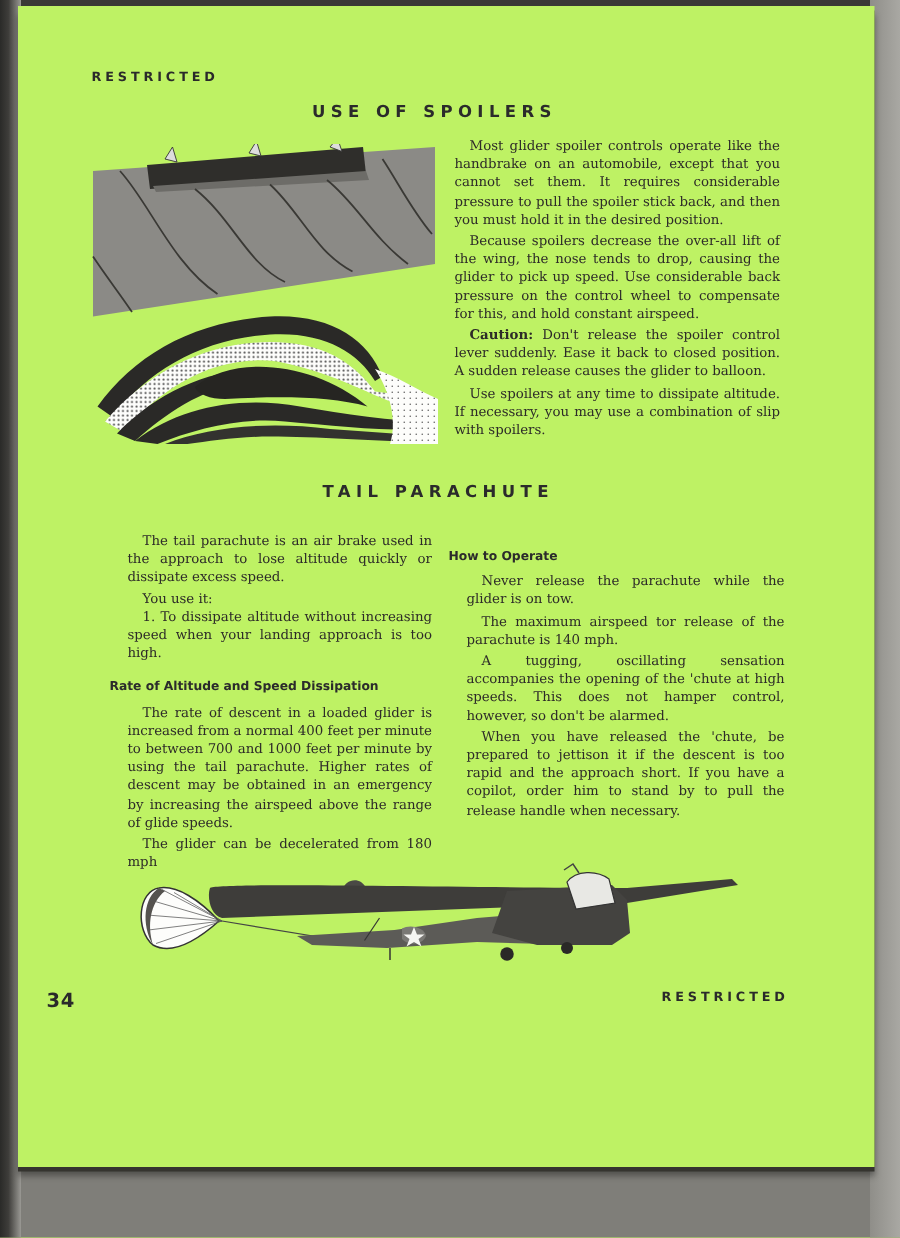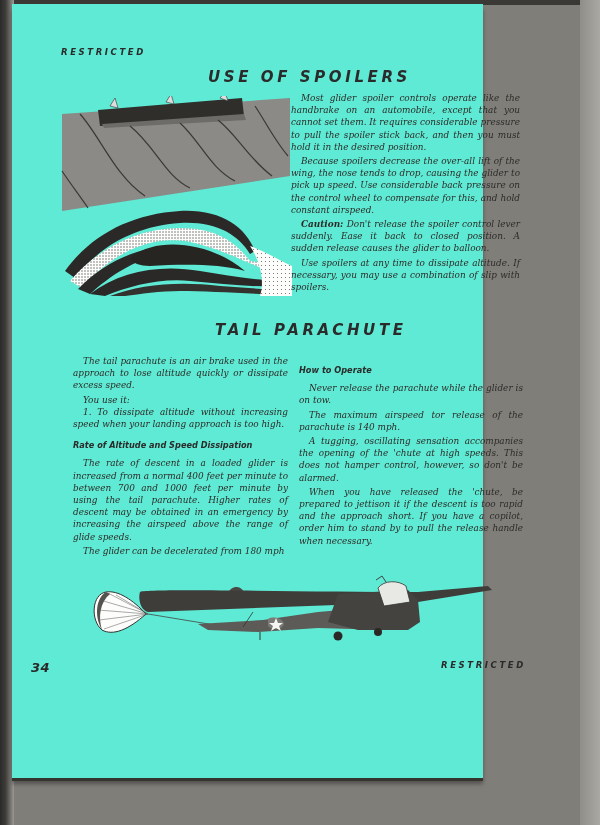--- a/index.html
+++ b/index.html
@@ -14,38 +14,37 @@
   }
   .scan-top {
     position: absolute; left: 0; top: 0; width: 600px; height: 5px;
     background: #3a3936;
   }
   .scan-right {
     position: absolute; right: 0; top: 0; width: 20px; height: 825px;
     background: linear-gradient(to right, #8f8e89, #a9a8a3);
   }
   .page {
-    position: absolute; left: 12px; top: 4px; width: 471px; height: 774px;
-    background: #5eead4;
+    position: absolute; left: 12px; top: 4px; width: 571px; height: 774px;
+    background: #bef264;
     box-shadow: 0 3px 0 #35342f, 0 6px 4px rgba(0,0,0,0.35);
-    font-style: italic;
   }
   .hdr {
     position: absolute; font-family: "DejaVu Sans", sans-serif; font-weight: bold;
     color: #2a2a2a; letter-spacing: 2.6px; font-size: 8.5px;
   }
   .title {
     position: absolute; font-family: "DejaVu Sans", sans-serif; font-weight: bold;
-    color: #2b2b2b; letter-spacing: 3.6px; font-size: 15px; white-space: nowrap;
+    color: #2b2b2b; letter-spacing: 3.6px; font-size: 11px; white-space: nowrap;
   }
   .col {
     position: absolute; font-size: 8.9px; line-height: 12.2px; color: #2d2b28;
     text-align: justify;
   }
-  .col p { margin: 0 0 2px 0; text-indent: 10px; }
+  .col p { margin: 0 0 2px 12px; text-indent: 10px; }
   .col p.noind { text-indent: 0; }
   .col p.li { text-indent: 10px; }
   .sub {
     font-family: "DejaVu Sans", sans-serif; font-weight: bold; font-size: 8.2px;
     color: #2b2b2b; margin: 9px 0 6px 0; text-indent: 0;
   }
   .caution-label { font-weight: bold; }
   .fig { position: absolute; }
 </style>
 </head>

